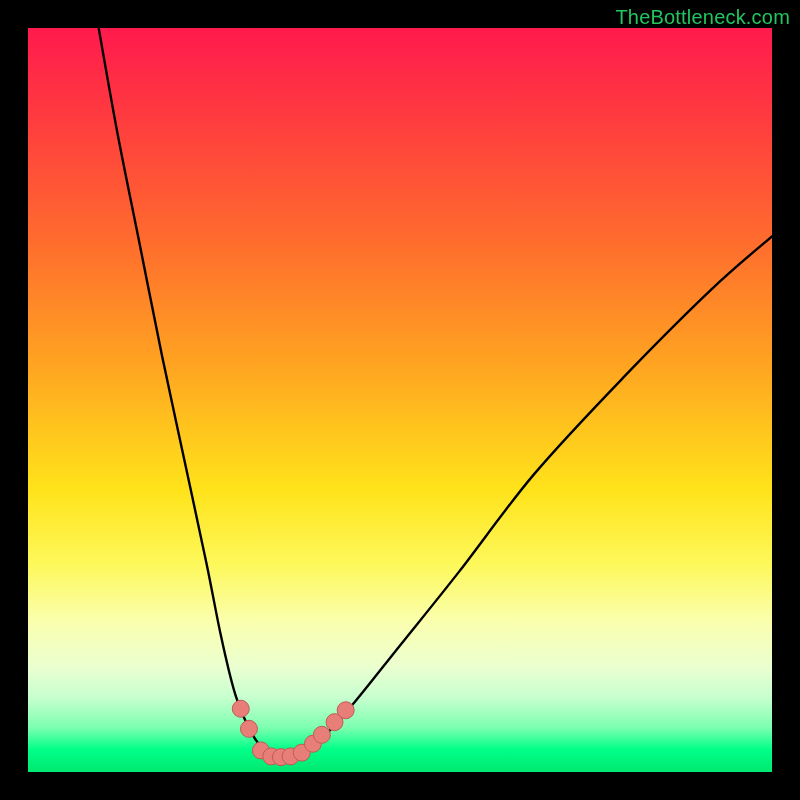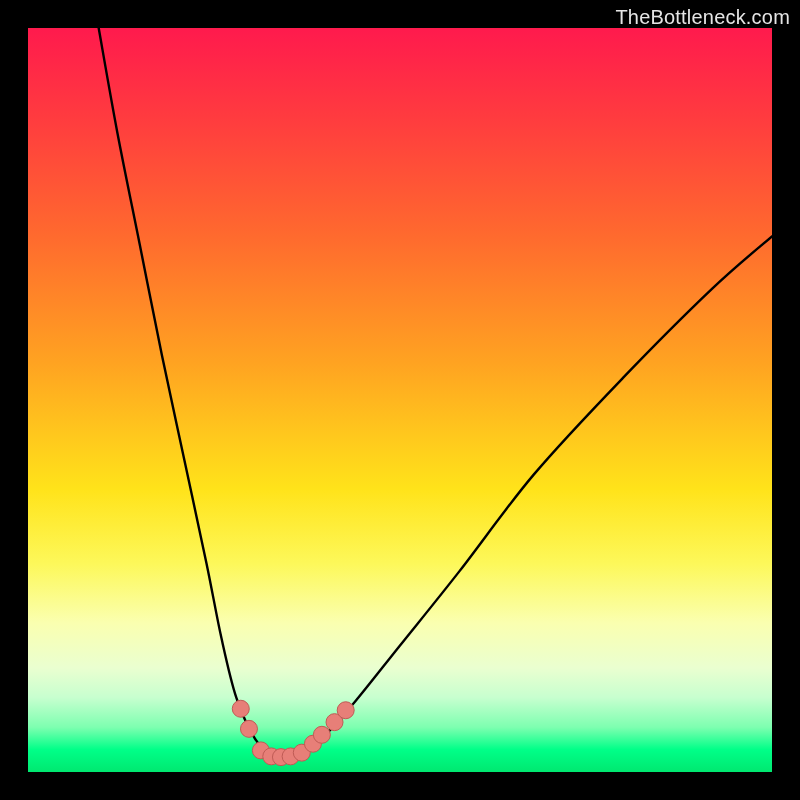--- a/index.html
+++ b/index.html
@@ -29,21 +29,21 @@
       #c7ffcf 90%,
       #7dffb0 94%,
       #00ff88 97%,
       #00e870 100%
     );
   }
   .watermark {
     position: absolute;
     top: 6px;
     right: 10px;
-    color: #e5e5e5;
+    color: #22c55e;
     font-size: 20px;
     letter-spacing: 0.2px;
     font-weight: 500;
     user-select: none;
   }
   svg.curve {
     position: absolute;
     left: 0;
     top: 0;
     width: 744px;

